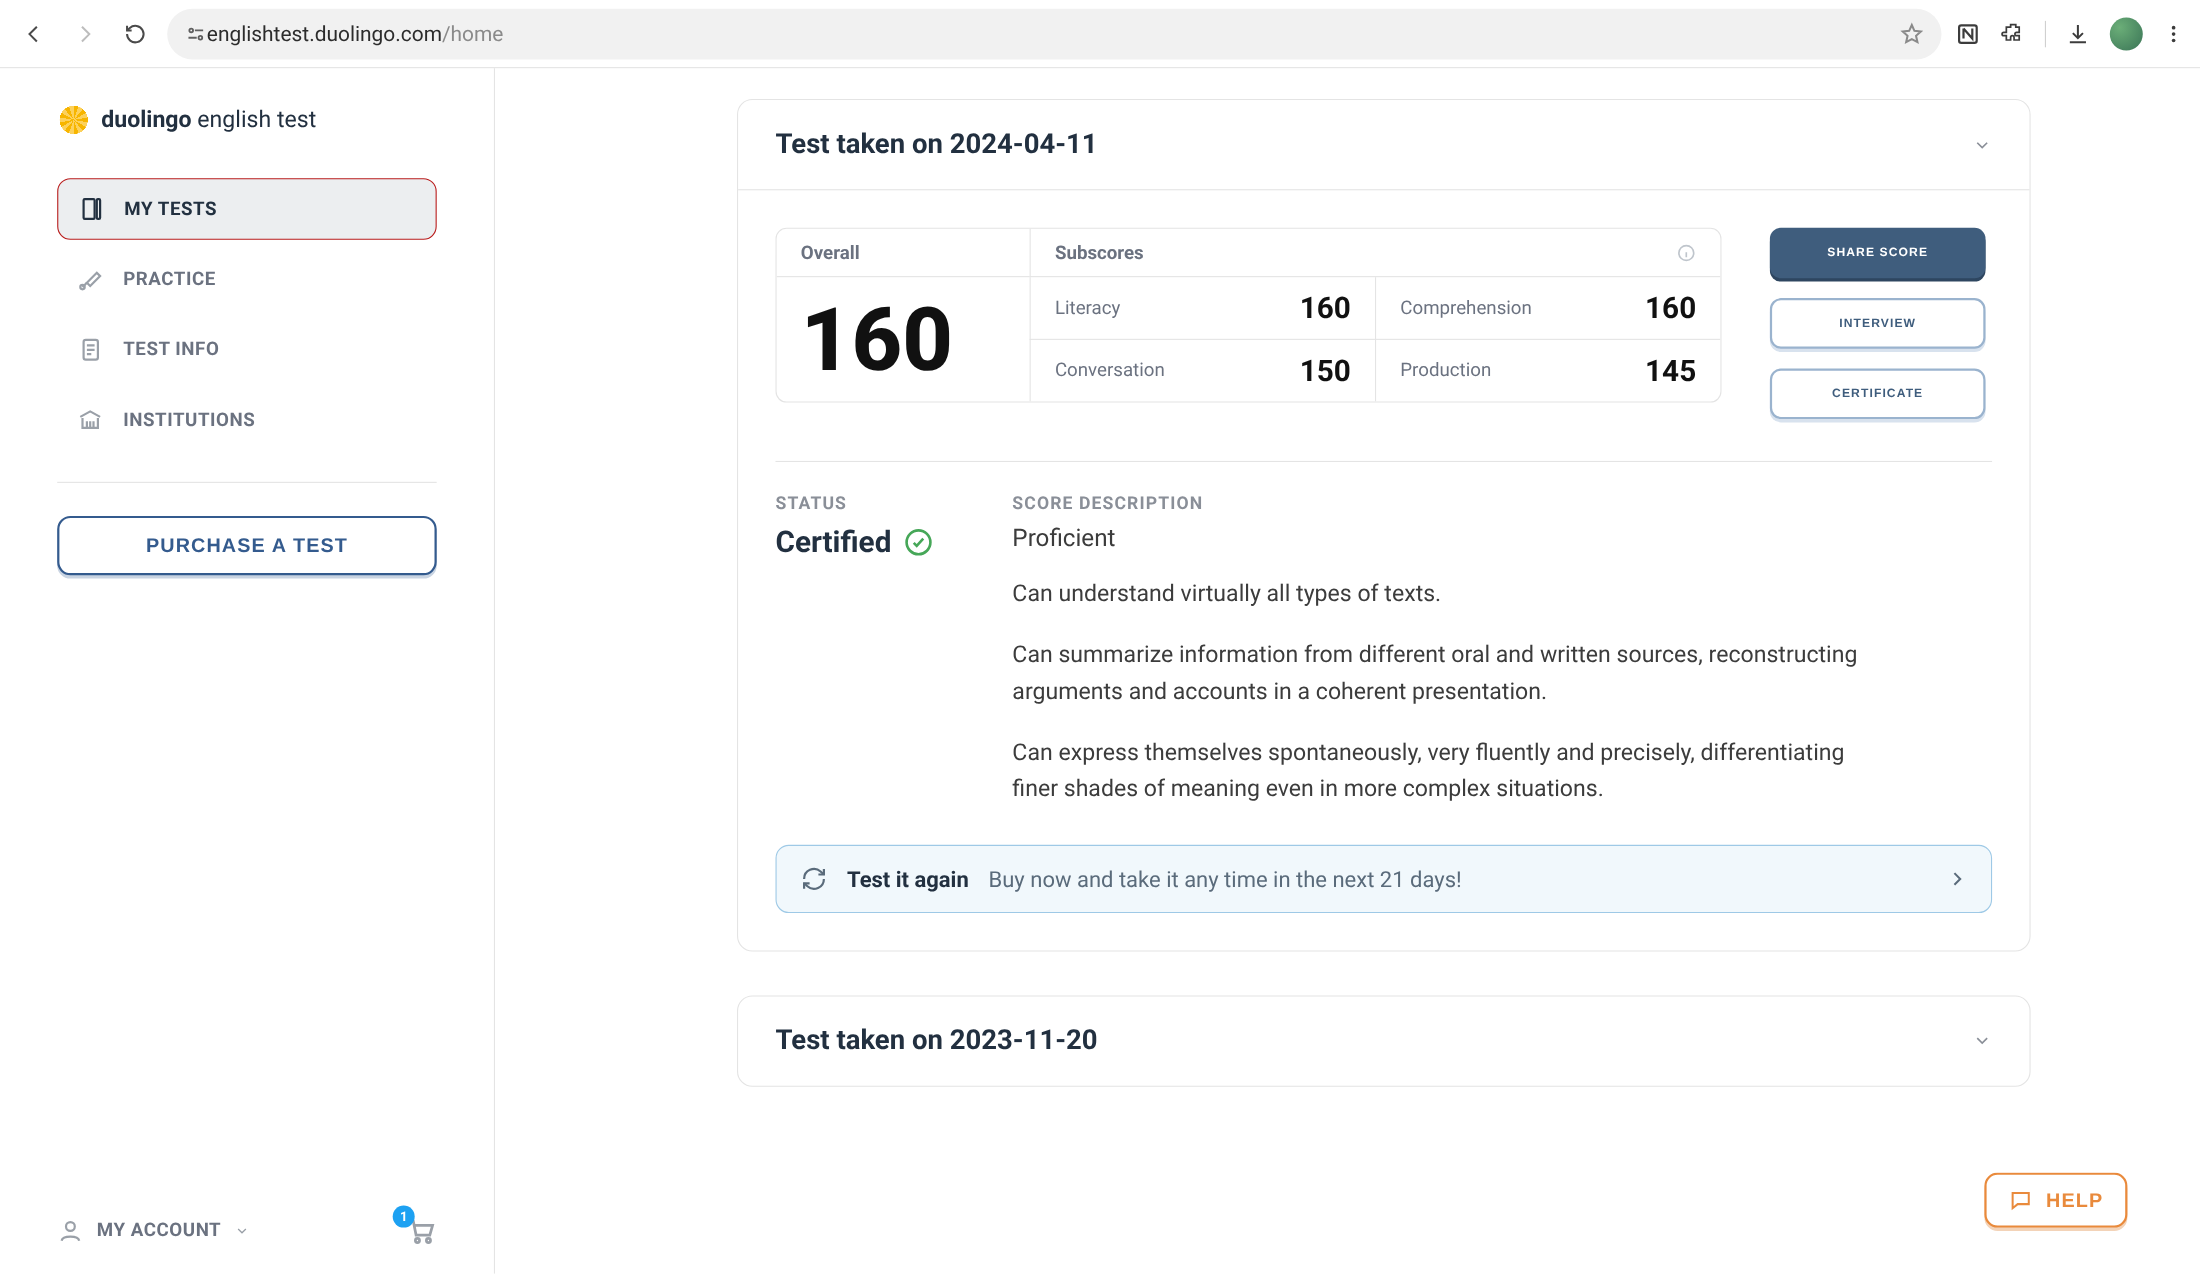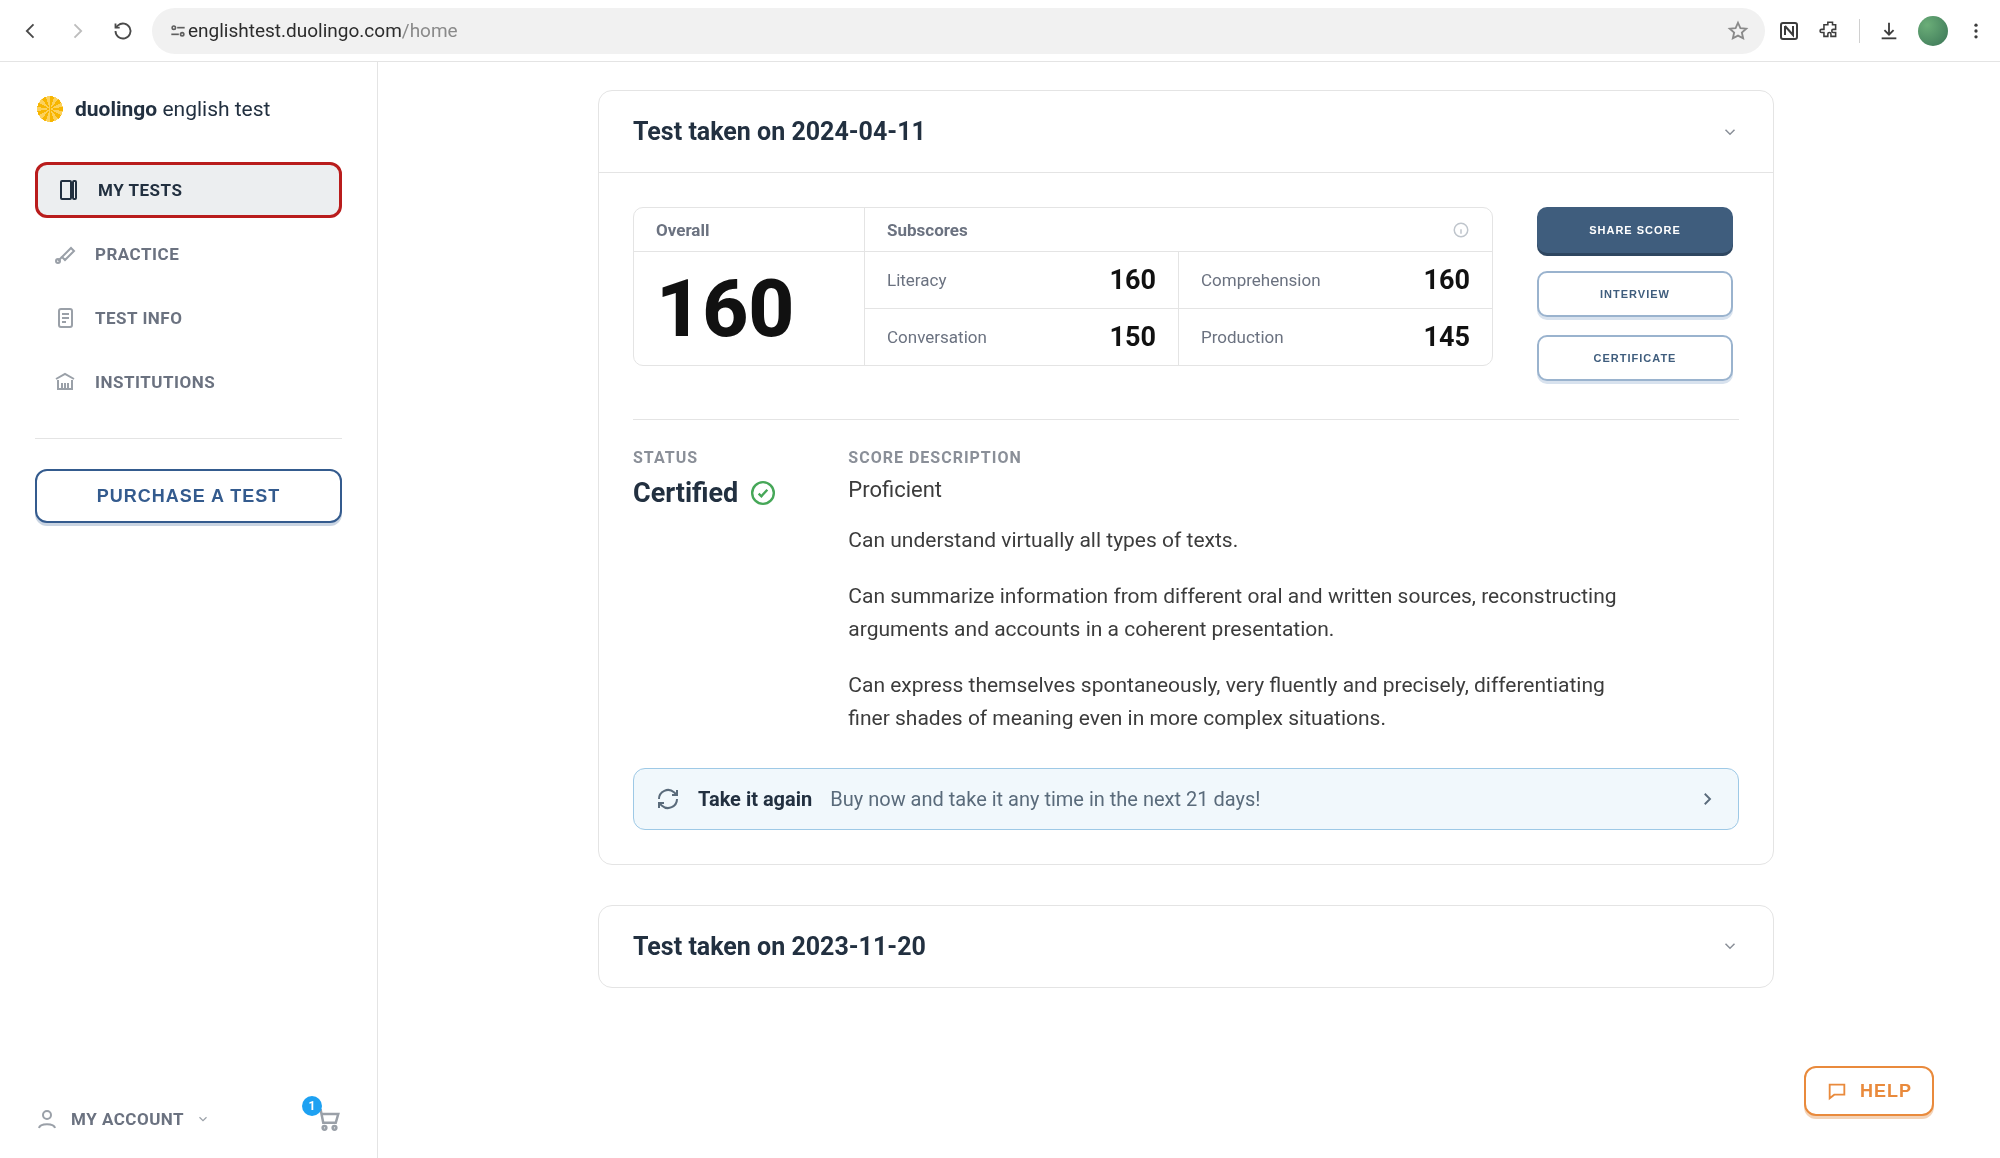--- a/index.html
+++ b/index.html
@@ -37,23 +37,23 @@
   .url-light { color: #8a8a8a; }
   .right-icons { display: flex; align-items: center; gap: 18px; }
   .avatar { width: 30px; height: 30px; border-radius: 50%; background: radial-gradient(circle at 30% 30%, #6bae78, #3a7456); }
   .divider-v { width: 1px; height: 24px; background: #d0d0d0; }
 
   
   .app { display: flex; height: calc(1158px - 62px); }
 
   
   .sidebar {
-    width: 378px;
+    width: 450px;
     border-right: 1px solid #e4e4e4;
-    padding: 32px 35px 24px;
+    padding: 32px 52px 24px;
     display: flex; flex-direction: column;
   }
   .logo-row { display: flex; align-items: center; gap: 10px; margin-bottom: 38px; }
   .logo-badge {
     width: 30px; height: 30px;
     background: #f7b500;
     -webkit-mask: radial-gradient(circle, #000 60%, transparent 61%);
     border-radius: 50%;
     position: relative;
   }
@@ -64,21 +64,21 @@
   .brand { font-size: 21px; color: #223040; }
   .brand b { font-weight: 700; }
 
   .nav-list { display: flex; flex-direction: column; gap: 8px; }
   .nav-item {
     display: flex; align-items: center; gap: 18px;
     height: 56px; padding: 0 18px; border-radius: 12px;
     color: #6b7280; font-weight: 700; font-size: 17px; letter-spacing: .5px;
     cursor:pointer;
   }
-  .nav-item.active { background: #eceef0; color: #223040; border:3px solid #b91c1c; }
+  .nav-item.active { background: #eceef0; color: #223040; border:1px solid #b91c1c; }
   .nav-icon { width: 24px; height:24px; display:flex; align-items:center; justify-content:center; }
 
   .sidebar-hr { border:none; border-top:1px solid #e4e4e4; margin: 28px 0 30px; }
 
   .purchase-btn {
     width: 100%; height: 54px; border: 2px solid #345b8e; border-radius: 12px;
     color:#345b8e; font-weight:700; font-size:18px; letter-spacing:1px;
     background:#fff; cursor:pointer; box-shadow: 0 3px 0 #c9d4e2;
   }
 
@@ -397,21 +397,21 @@
 
         <div class="takeagain">
           <span>
             <svg width="24" height="24" viewBox="0 0 24 24" fill="none" stroke="#5a6b7b" stroke-width="2">
                 <path d="M3 12a9 9 0 0 1 15-6.7L21 8"></path>
                 <path d="M21 3v5h-5"></path>
                 <path d="M21 12a9 9 0 0 1-15 6.7L3 16"></path>
                 <path d="M3 21v-5h5"></path>
               </svg>
           </span>
-          <span class="title">Take it again</span>
+          <span class="title">Test it again</span>
           <span class="subtitle">Buy now and take it any time in the next 21 days!</span>
           <span class="spacer"></span>
           <span class="chev">
             <svg width="18" height="18" viewBox="0 0 24 24" fill="none" stroke="currentColor" stroke-width="2.5">
                 <path d="M9 5l7 7-7 7"></path>
               </svg>
           </span>
         </div>
       </div>
     </section>

